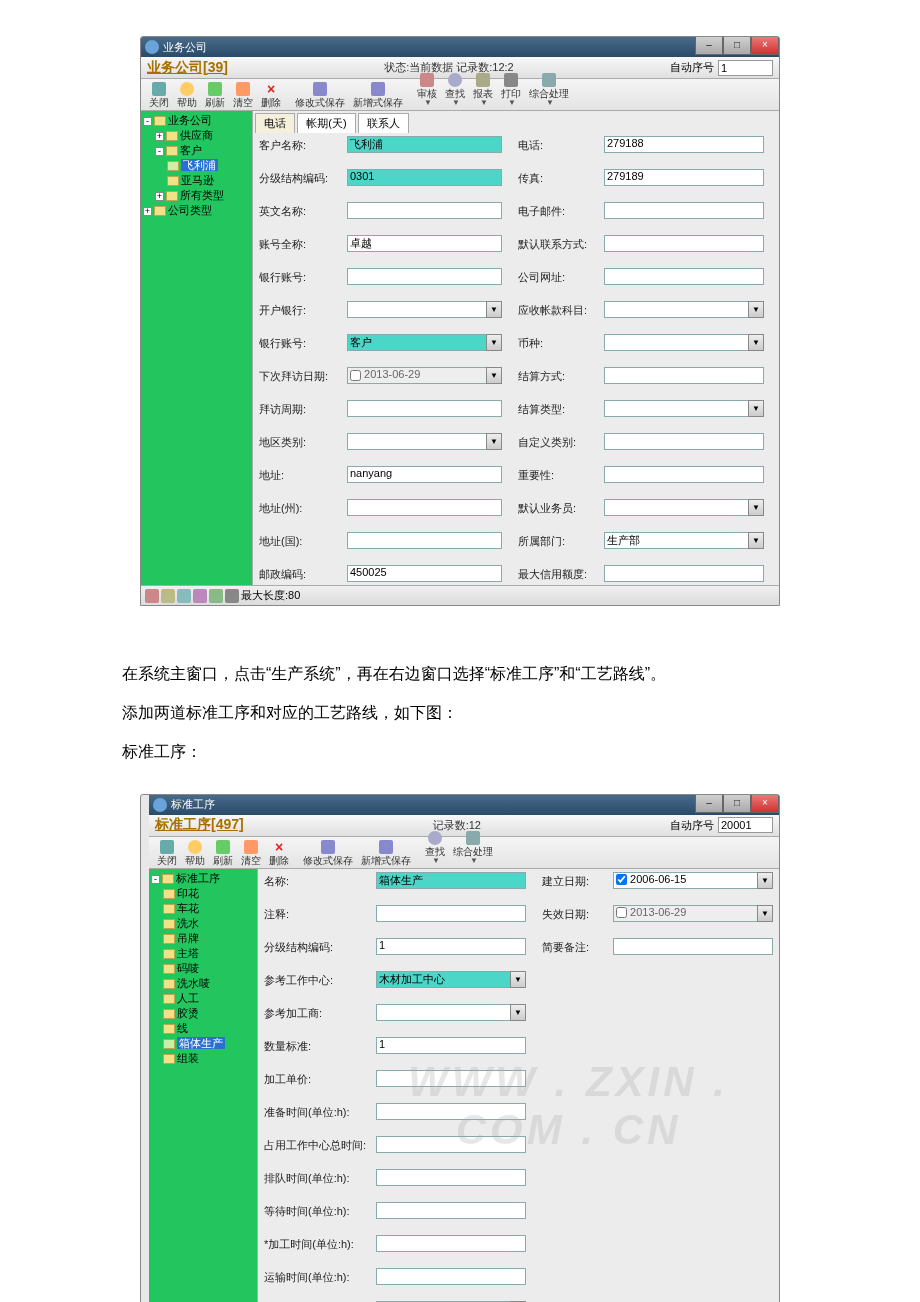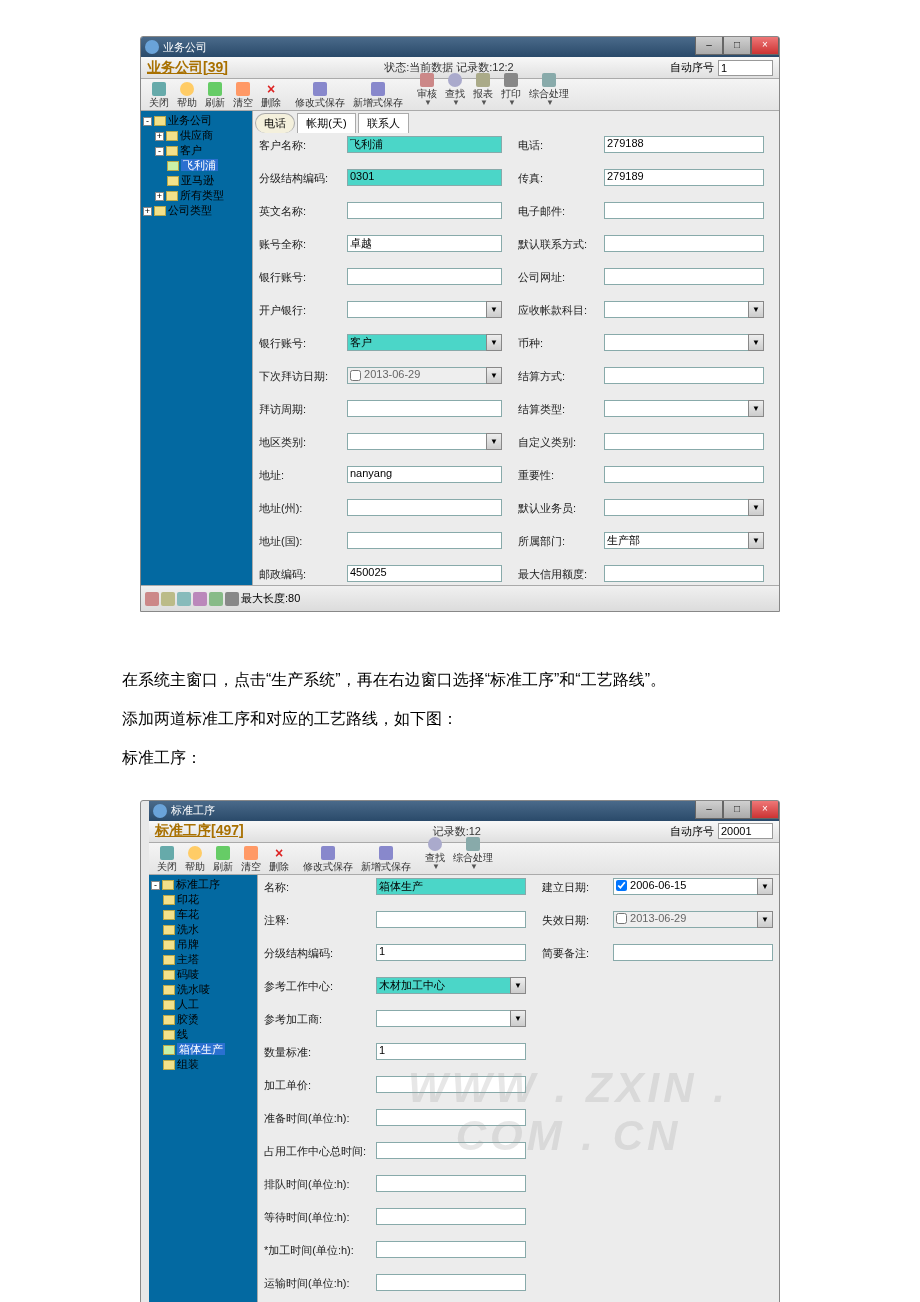--- a/index.html
+++ b/index.html
@@ -27,41 +27,41 @@
     .ti-del { color: #d22; font-weight: bold; font-size: 14px; line-height: 14px; text-align: center; }
     .ti-save { background: #88c; border-radius: 2px; }
     .ti-saveas { background: #88c; border-radius: 2px; }
     .ti-audit { background: #c88; border-radius: 2px; }
     .ti-search { background: #aac; border-radius: 50%; }
     .ti-report { background: #aa8; border-radius: 2px; }
     .ti-print { background: #888; border-radius: 2px; }
     .ti-comp { background: #8aa; border-radius: 2px; }
     .caret { font-size: 8px; color: #555; margin-left: 2px; }
     .body-area { display: flex; background: #ececec; min-height: 255px; }
-    .tree-panel { width: 112px; border-right: 1px solid #aaa; background: #0369a1; padding: 2px; font-size: 11px; line-height: 15px; overflow: hidden; }
+    .tree-panel { width: 112px; border-right: 1px solid #aaa; background: #22c55e; padding: 2px; font-size: 11px; line-height: 15px; overflow: hidden; }
     .tree-panel ul { list-style: none; }
     .tree-panel li { white-space: nowrap; }
     .tree-exp { display: inline-block; width: 9px; height: 9px; border: 1px solid #888; text-align: center; line-height: 7px; font-size: 9px; margin-right: 2px; cursor: pointer; background: #fff; }
     .tree-folder { display: inline-block; width: 12px; height: 10px; background: #f3e18a; border: 1px solid #b8a84a; margin-right: 2px; vertical-align: middle; }
     .tree-open { background: #c8f0a8; }
     .tree-item-sel { background: #2a70d0; color: #fff; padding: 0 2px; }
     .tree-indent1 { padding-left: 12px; }
     .tree-indent2 { padding-left: 24px; }
     .form-panel { flex: 1; padding: 0; position: relative; }
     .tabs-row { background: #ececec; padding: 2px 0 0 2px; }
     .tab { display: inline-block; background: #fff; border: 1px solid #aaa; border-bottom: none; padding: 2px 8px; font-size: 11px; margin-right: -1px; cursor: pointer; }
-    .tab.active { background: #f4f0dc; border-radius: 10px; }
+    .tab.active { background: #f4f0dc; }
     .form-grid { display: grid; grid-template-columns: 72px 155px 70px 160px; column-gap: 6px; row-gap: 1px; padding: 3px 6px; background: #ececec; gap: 16px; }
     .form-label { font-size: 11px; color: #222; text-align: left; padding-top: 2px; white-space: nowrap; }
     .form-input { height: 17px; border: 1px solid #8aa; background: #fff; font-size: 11px; padding: 0 2px; width: 100%; overflow: hidden; white-space: nowrap; }
     .form-input.hl { background: #4bd6c8; }
     .form-input.date-dis { background: #eee; color: #666; }
     .dd-wrap { position: relative; }
     .dd-btn { position: absolute; right: 0; top: 0; width: 16px; height: 17px; background: linear-gradient(#eee,#ccc); border: 1px solid #888; font-size: 8px; text-align: center; line-height: 15px; cursor: pointer; }
-    .statusbar { background: linear-gradient(#f0f0f0,#dcdcdc); border-top: 1px solid #aaa; height: 26px; font-size: 11px; padding: 1px 4px; display: flex; align-items: center; gap: 2px; }
+    .statusbar { background: linear-gradient(#f0f0f0,#dcdcdc); border-top: 1px solid #aaa; height: 20px; font-size: 11px; padding: 1px 4px; display: flex; align-items: center; gap: 2px; }
     .sb-icon { width: 14px; height: 14px; background: #c88; border-radius: 2px; }
     .watermark { position: absolute; left: 100px; right: 0; top: 42%; text-align: center; font-size: 42px; color: rgba(160,160,160,0.25); pointer-events: none; letter-spacing: 4px; font-style: italic; font-weight: bold; }
     .progress-badge { position: absolute; right: -10px; top: 106px; width: 24px; height: 18px; background: #f6a25a; border: 1px solid #d07020; border-radius: 9px; font-size: 9px; color: #fff; text-align: center; line-height: 16px; }
     .instr-text { font-size: 16px; line-height: 2.2; padding: 0 40px 20px 90px; text-indent: 2em; }
     .instr-text p { margin-bottom: 4px; }
     .no-indent { text-indent: 0; margin-left: 2em; }
   </style>
 </head>
 <body>
 

